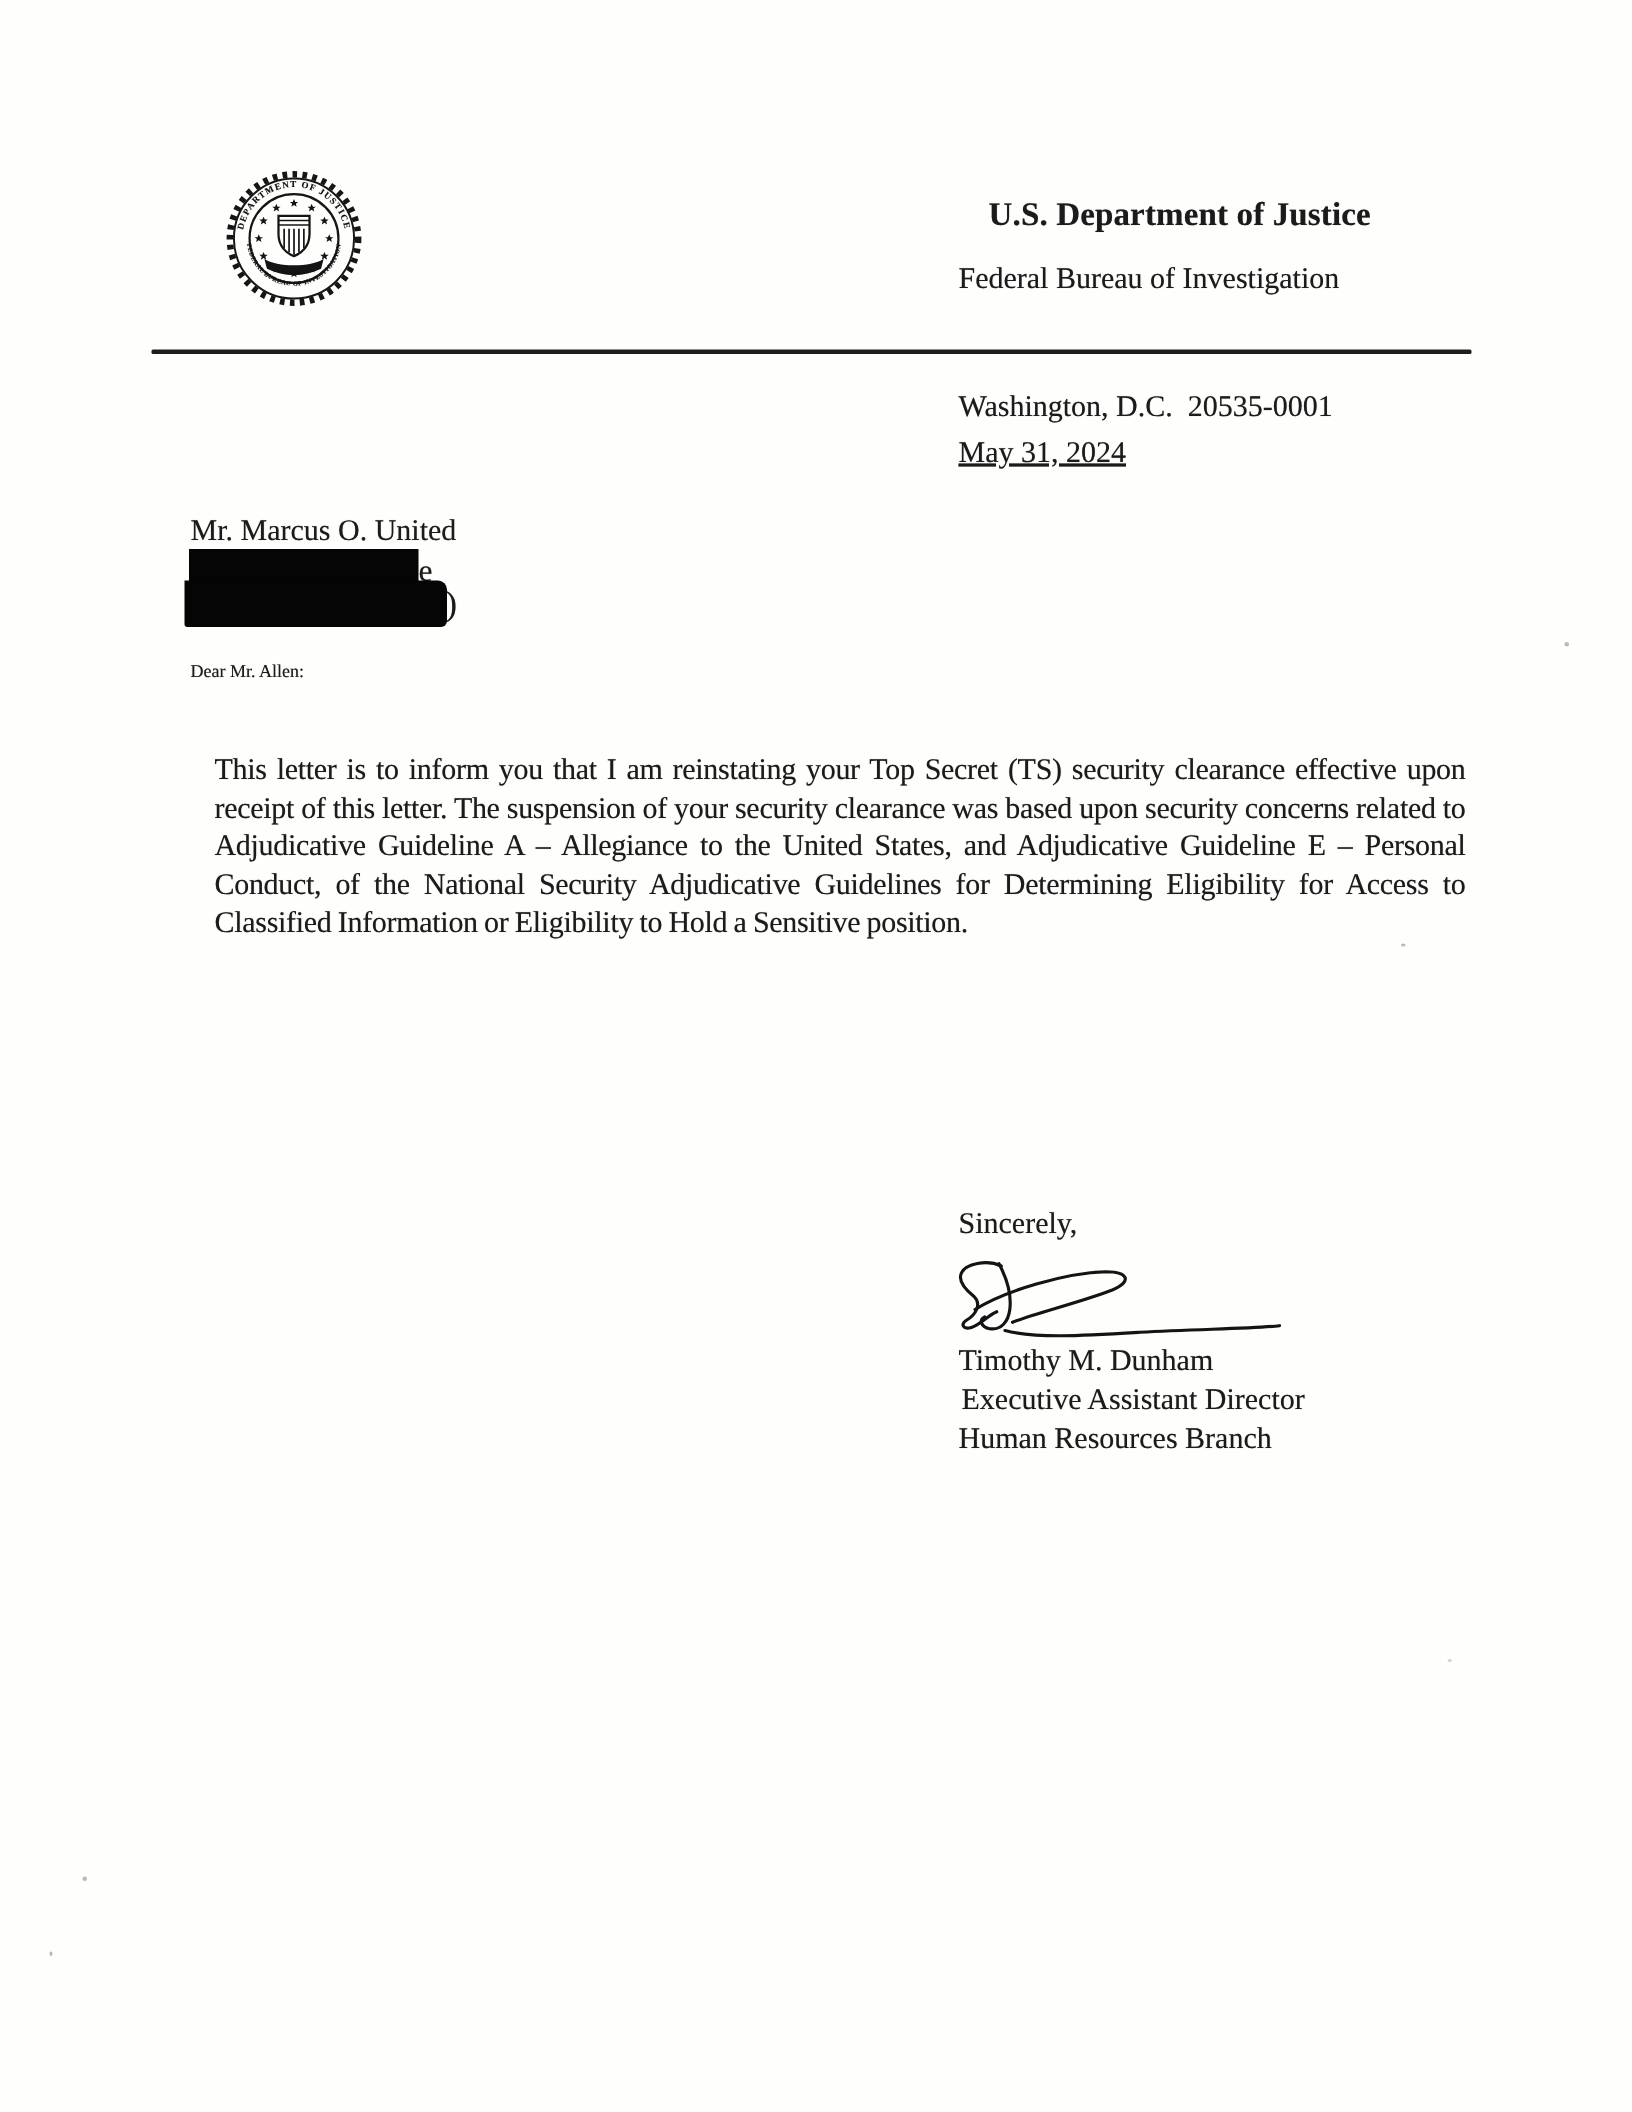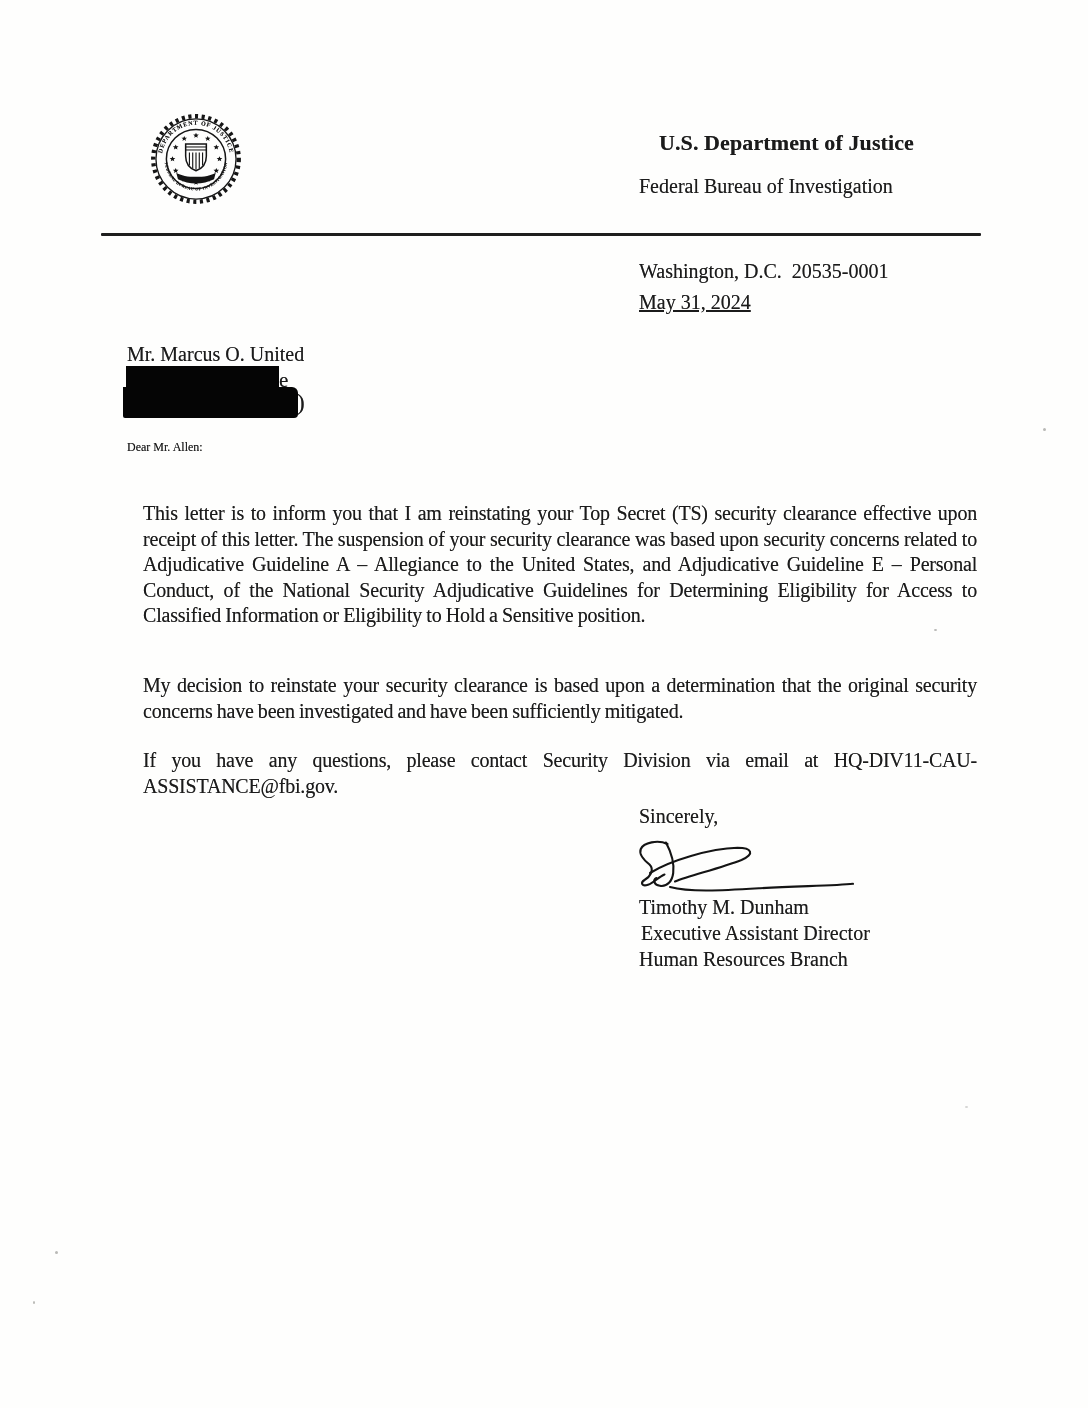--- a/index.html
+++ b/index.html
@@ -99,22 +99,20 @@
 
   <div class="abs recipient-name">Mr. Marcus O. United</div>
   <span class="abs peek peek1">e</span>
   <span class="abs peek peek2">)</span>
   <div class="abs redact r1"></div>
   <div class="abs redact r2"></div>
 
   <div class="abs salutation">Dear Mr. Allen:</div>
 
   <p class="abs para p1">This letter is to inform you that I am reinstating your Top Secret (TS) security clearance effective upon receipt of this letter. The suspension of your security clearance was based upon security concerns related to Adjudicative Guideline A – Allegiance to the United States, and Adjudicative Guideline E – Personal Conduct, of the National Security Adjudicative Guidelines for Determining Eligibility for Access to Classified Information or Eligibility to Hold a Sensitive position.</p>
-  <p class="abs para p2">My decision to reinstate your security clearance is based upon a determination that the original security concerns have been investigated and have been sufficiently mitigated.</p>
-  <p class="abs para p3">If you have any questions, please contact Security Division via email at HQ-DIV11-CAU-ASSISTANCE@fbi.gov.</p>
 
   <div class="abs valediction">Sincerely,</div>
 
   <svg class="abs signature" width="240" height="64" viewBox="0 0 240 64" aria-hidden="true">
     <g fill="none" stroke="#141414" stroke-width="2.1" stroke-linecap="round">
       <path d="M37.5 7 C28 2.5 13.5 5.5 10.8 12 C8.5 17.5 14.5 23.5 19.5 27.5 C24.5 32.5 20.5 39.5 14.5 43 C10.2 45.8 11.8 49.8 18 47.8 C24 45.8 28.5 40 34.5 37.5"></path>
       <path d="M36 5.5 C40.5 14 44.5 26 43.2 36 C42.2 44 37.5 50 29.8 48.8 C24 47.8 22.5 43 26.5 41"></path>
       <path d="M20 36 C40 23.5 80 11.5 107.5 10.8 C121.5 10.8 125.5 17 111.5 23 C89.5 31.5 60 38.5 45 44.5"></path>
       <path d="M40 50 C60 55.5 92 53.5 130 51.2 C170 49 206 48.8 223 46.8"></path>
     </g>

